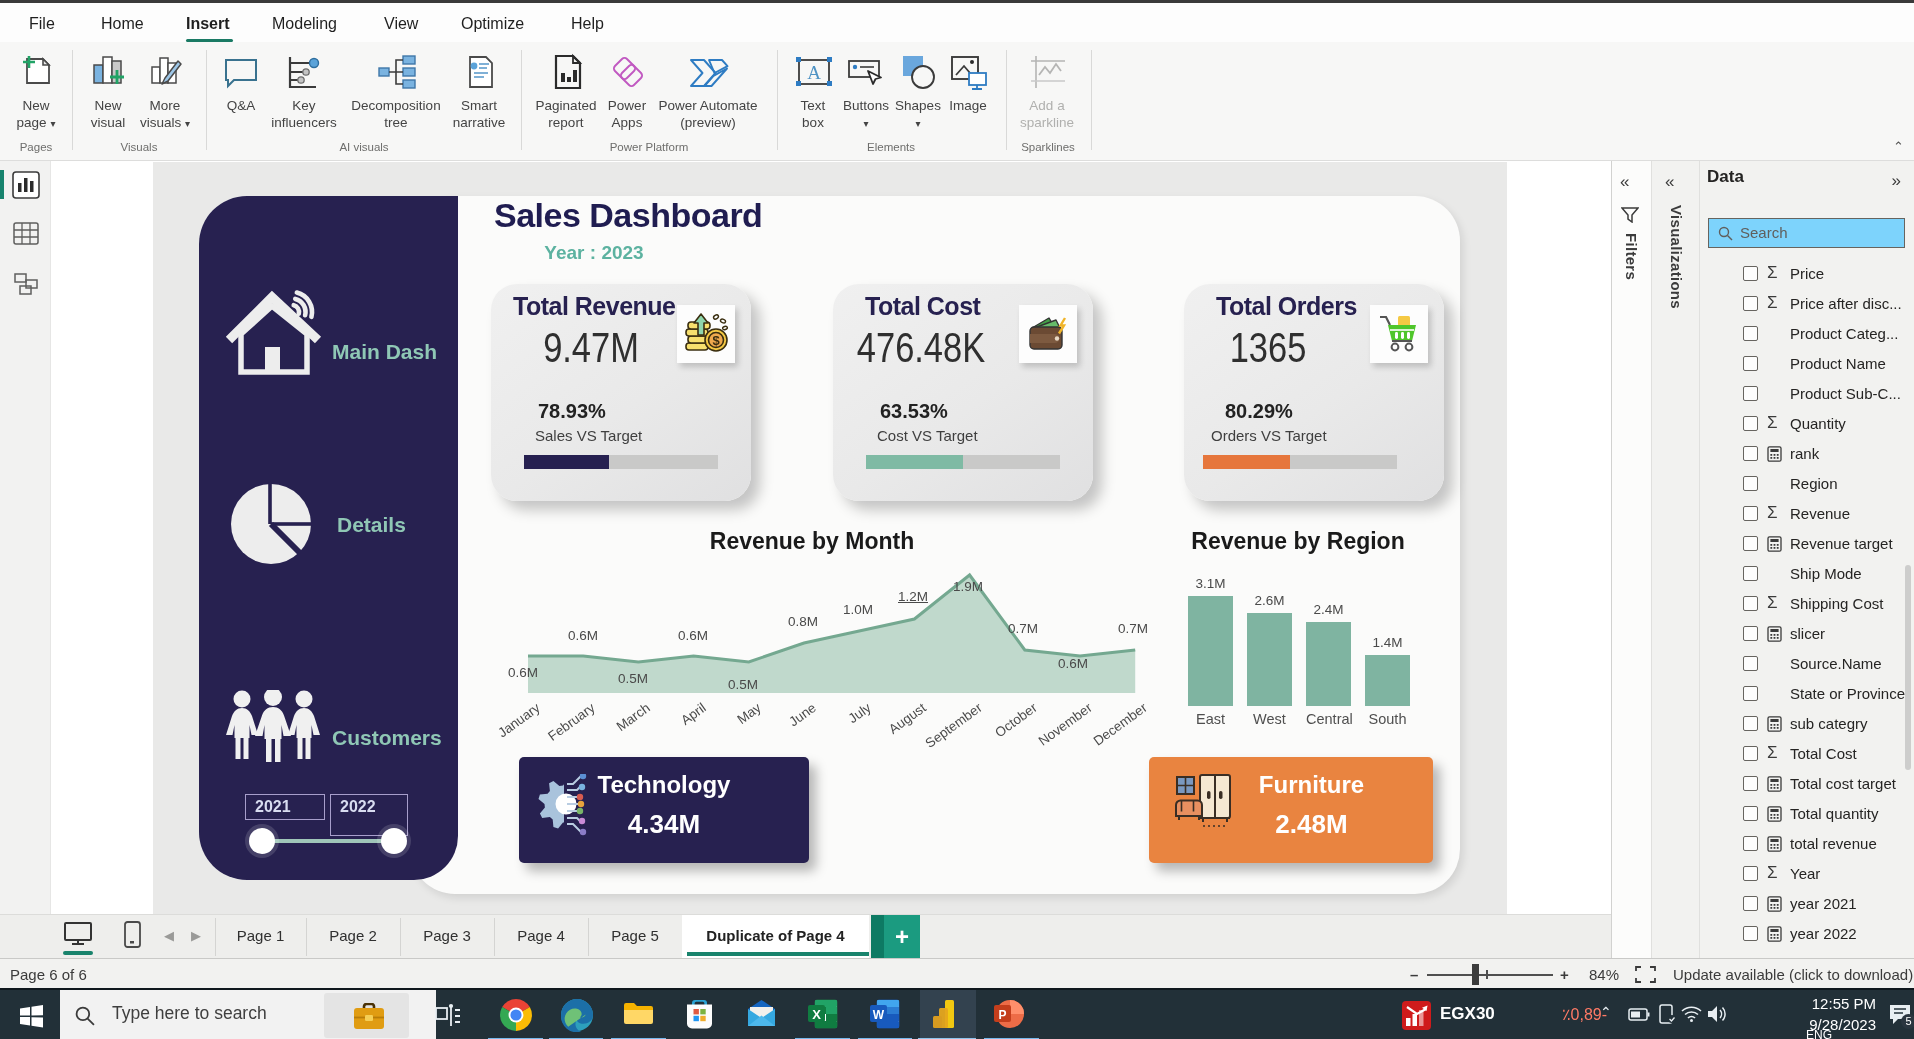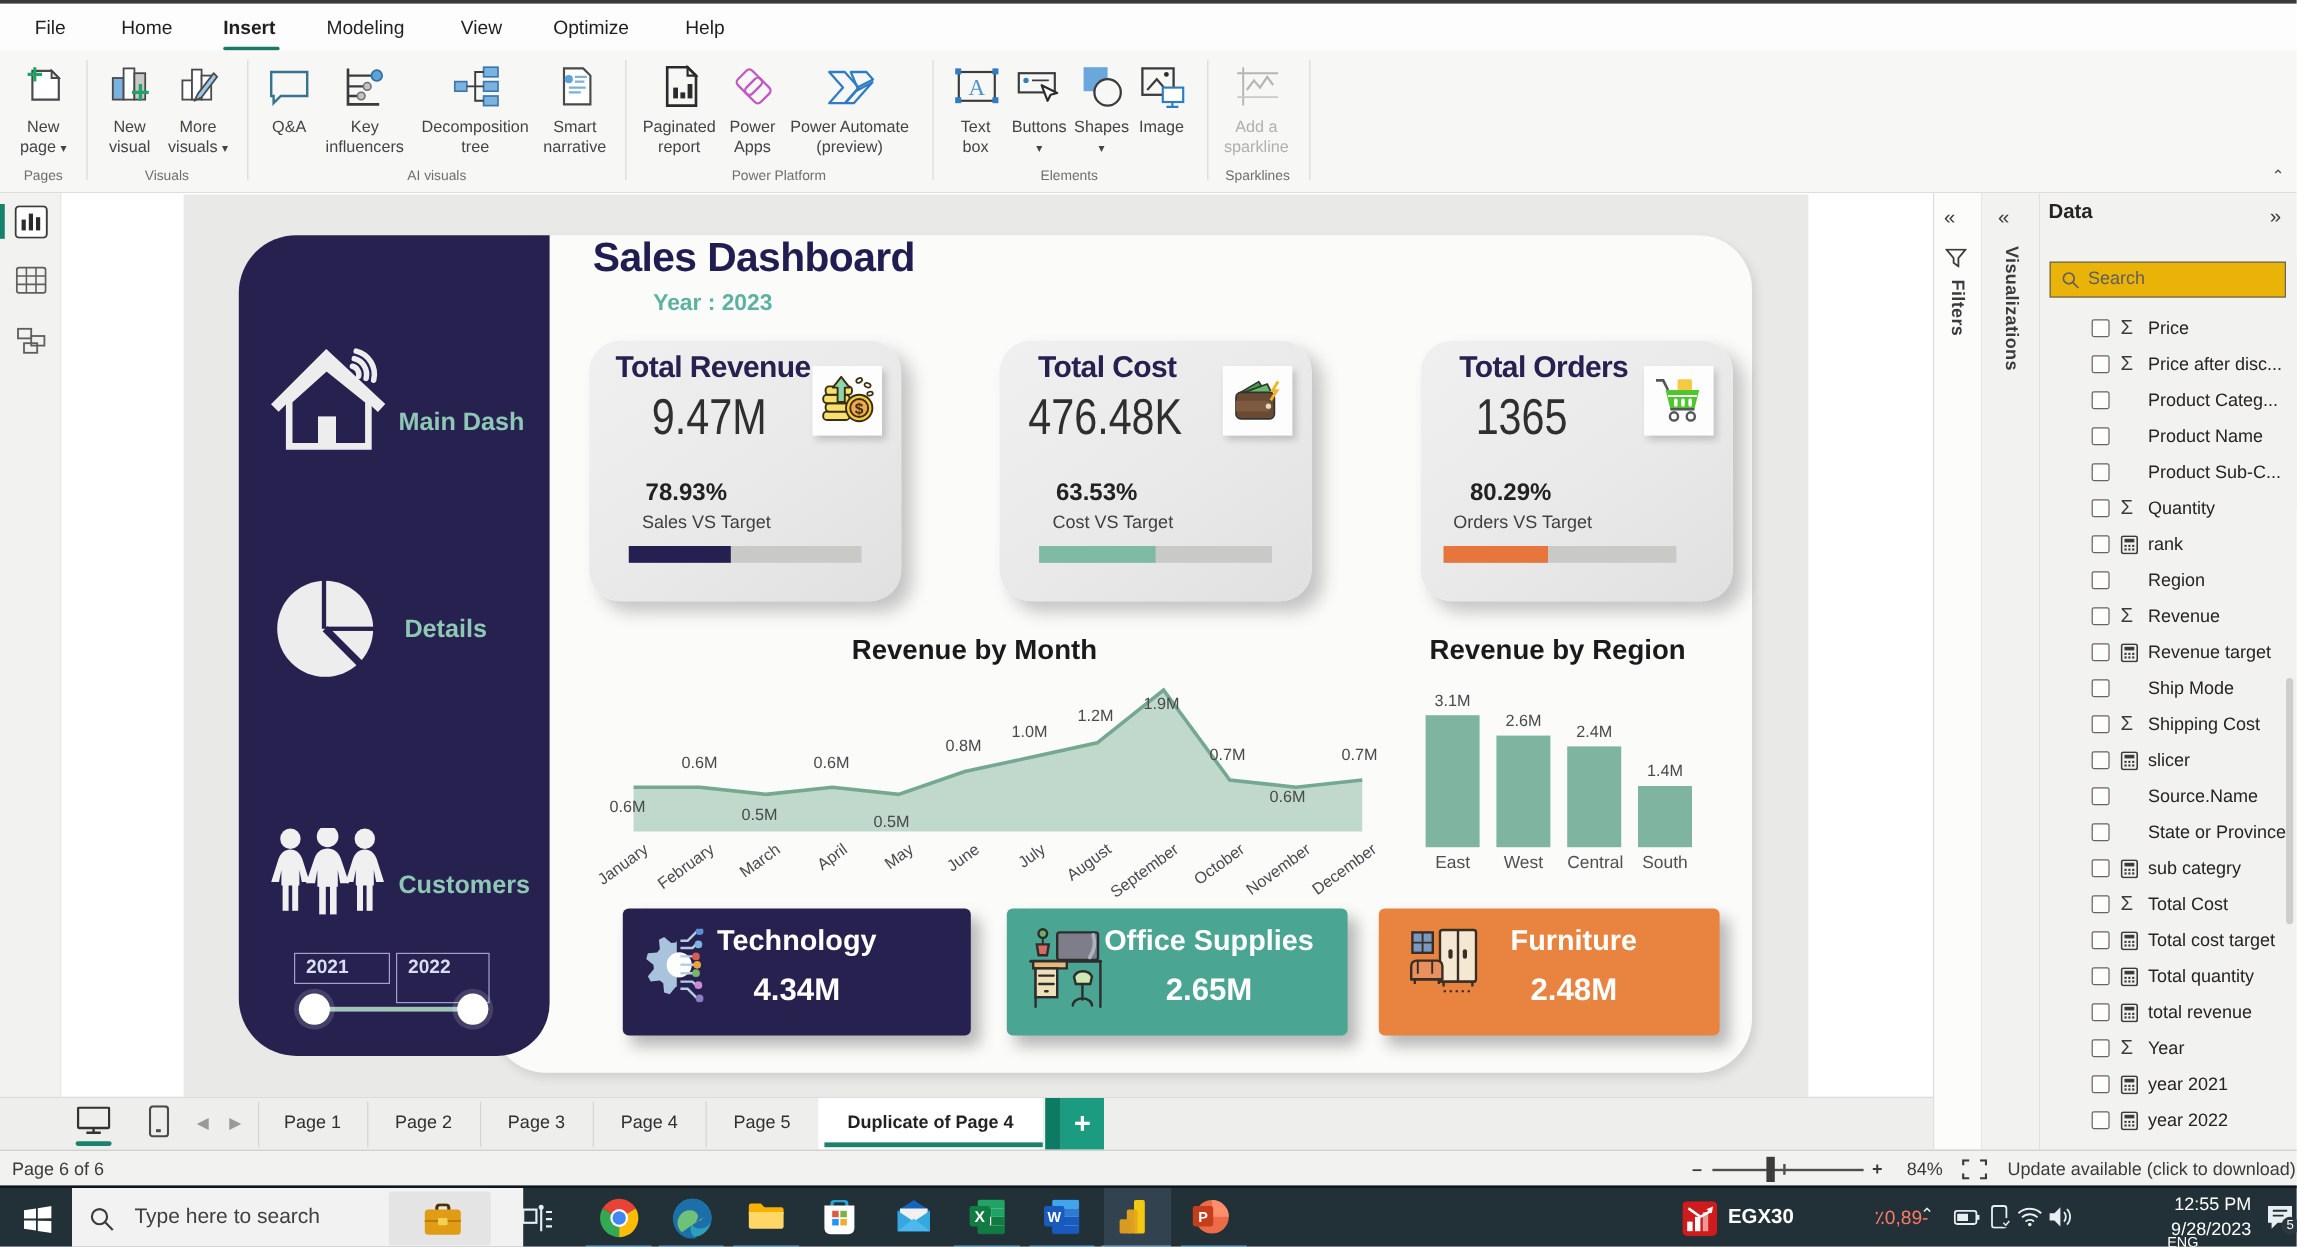--- a/index.html
+++ b/index.html
@@ -375,21 +375,21 @@
         <path d="M10 94 L65.2 94 L120.4 100 L175.6 94 L230.8 100 L286 81 L341.2 69 L396.4 57 L451.6 13 L506.8 88 L562 94 L617.2 88 L617.2 131 L10 131 Z" fill="#afcfbf" opacity="0.78"></path>
         <path d="M10 94 L65.2 94 L120.4 100 L175.6 94 L230.8 100 L286 81 L341.2 69 L396.4 57 L451.6 13 L506.8 88 L562 94 L617.2 88" fill="none" stroke="#74a890" stroke-width="3"></path>
       </svg>
       <div class="mlabel" style="left:355px;top:503px;">0.6M</div>
       <div class="mlabel" style="left:415px;top:466px;">0.6M</div>
       <div class="mlabel" style="left:465px;top:509px;">0.5M</div>
       <div class="mlabel" style="left:525px;top:466px;">0.6M</div>
       <div class="mlabel" style="left:575px;top:515px;">0.5M</div>
       <div class="mlabel" style="left:635px;top:452px;">0.8M</div>
       <div class="mlabel" style="left:690px;top:440px;">1.0M</div>
-      <div class="mlabel" style="left:745px;top:427px;">1.2M</div>
+      <div class="mlabel" style="left:745px;top:427px;text-decoration:underline;">1.2M</div>
       <div class="mlabel" style="left:800px;top:417px;">1.9M</div>
       <div class="mlabel" style="left:855px;top:459px;">0.7M</div>
       <div class="mlabel" style="left:905px;top:494px;">0.6M</div>
       <div class="mlabel" style="left:965px;top:459px;">0.7M</div>
       <div class="xmon" style="left:281px;top:538px;">January</div>
       <div class="xmon" style="left:336px;top:538px;">February</div>
       <div class="xmon" style="left:391px;top:538px;">March</div>
       <div class="xmon" style="left:447px;top:538px;">April</div>
       <div class="xmon" style="left:502px;top:538px;">May</div>
       <div class="xmon" style="left:557px;top:538px;">June</div>
@@ -432,40 +432,20 @@
           <circle cx="45" cy="13" r="3.2" fill="#7ab3e0"></circle>
           <circle cx="43" cy="23" r="3.2" fill="#d85c50"></circle>
           <circle cx="44" cy="30" r="3.2" fill="#e8a33d"></circle>
           <circle cx="43" cy="37" r="3.2" fill="#79b569"></circle>
           <circle cx="45" cy="47" r="3.2" fill="#c98bd6"></circle>
           <circle cx="46" cy="58" r="3.2" fill="#8b7cc6"></circle>
         </svg>
         <div class="cat-name" style="left:60px;width:170px;">Technology</div>
         <div class="cat-val" style="left:60px;width:170px;">4.34M</div>
       </div>
-      <div class="catcard" style="left:686px;width:284px;background:#4aa593;">
-        <svg style="position:absolute;left:14px;top:13px;" width="78" height="78" viewBox="0 0 78 78">
-          <g stroke="#2d2d2d" stroke-width="2" fill="none" stroke-linecap="round">
-            <circle cx="16" cy="8" r="3.6" fill="#6fae6a"></circle>
-            <path d="M16 12 v4" stroke-width="1.6"></path>
-            <path d="M11 17 h10 l-1.5 9 h-7 z" fill="#d96a5f"></path>
-            <rect x="28" y="7" width="34" height="23" rx="2" fill="#7e7e8a"></rect>
-            <path d="M55 28 a22 22 0 0 0 3 -19" stroke="#aab4be" stroke-width="3"></path>
-            <path d="M6 31 h58" stroke-width="2.6"></path>
-            <path d="M8 31 h28 v6 h-28 z" fill="#e8b87a"></path>
-            <path d="M10 37 v32 M64 31 v38"></path>
-            <rect x="10" y="37" width="18" height="24" fill="#f0e0b8"></rect>
-            <path d="M13 43 h12 M13 50 h12 M18 56 h2"></path>
-            <path d="M42 44 a8 7 0 0 1 15 0 l-1.5 6 h-12 z" fill="#cde8b0"></path>
-            <path d="M49 50 v13 M41 68 a8 6 0 0 1 16 0" fill="none"></path>
-          </g>
-        </svg>
-        <div class="cat-name" style="left:76px;width:185px;">Office Supplies</div>
-        <div class="cat-val" style="left:76px;width:185px;">2.65M</div>
-      </div>
       <div class="catcard" style="left:996px;width:284px;background:#e98440;">
         <svg style="position:absolute;left:24px;top:15px;" width="66" height="66" viewBox="0 0 66 66">
           <g stroke="#3a2e24" stroke-width="2" fill="#f5e8d2">
             <rect x="27" y="3" width="30" height="43" rx="2"></rect>
             <path d="M42 3 v43"></path>
             <rect x="34" y="19" width="3.5" height="8" rx="1.7" fill="#3a2e24" stroke="none"></rect>
             <rect x="46" y="19" width="3.5" height="8" rx="1.7" fill="#3a2e24" stroke="none"></rect>
             <rect x="4" y="5" width="17" height="17" fill="#7a98c0"></rect>
             <path d="M4 13.5 h17 M12.5 5 v17" stroke-width="1.6"></path>
             <path d="M3 33 a4.5 4.5 0 0 1 4.5 -4.5 h17 a4.5 4.5 0 0 1 4.5 4.5 v11 h-26 z" fill="#e89060"></path>
@@ -493,21 +473,21 @@
 
       <div style="position:absolute;left:41px;top:0;width:47px;height:797px;background:#f2f2f0;">
         <div style="position:absolute;left:13px;top:11px;font-size:17px;color:#3b3b3b;">«</div>
         <div class="vtext" style="left:16px;top:44px;">Visualizations</div>
       </div>
       <div style="position:absolute;left:88px;top:0;width:1px;height:797px;background:#e0e0de;"></div>
 
       <div style="position:absolute;left:89px;top:0;width:214px;height:797px;background:#f2f2f0;">
         <div style="position:absolute;left:7px;top:6px;font-size:17px;font-weight:bold;color:#252423;">Data</div>
         <div style="position:absolute;right:13px;top:10px;font-size:17px;color:#3b3b3b;">»</div>
-        <div style="position:absolute;left:8px;top:57px;width:197px;height:30px;background:#eab308;border:1px solid #66645f;">
+        <div style="position:absolute;left:8px;top:57px;width:197px;height:30px;background:#7dd3fc;border:1px solid #66645f;">
           <svg style="position:absolute;left:9px;top:7px;" width="15" height="15" viewBox="0 0 15 15">
               <circle cx="6" cy="6" r="4.5" fill="none" stroke="#605e5c" stroke-width="1.4"></circle>
               <path d="M9.5 9.5 L14 14" stroke="#605e5c" stroke-width="1.4"></path>
             </svg>
           <span style="position:absolute;left:31px;top:5px;font-size:15px;color:#605e5c;">Search</span>
         </div>
         <div class="frow" style="top:104px;">
             <span class="fchk"></span>
             <span class="fsig">Σ</span>
             <span class="flab">Price</span>

